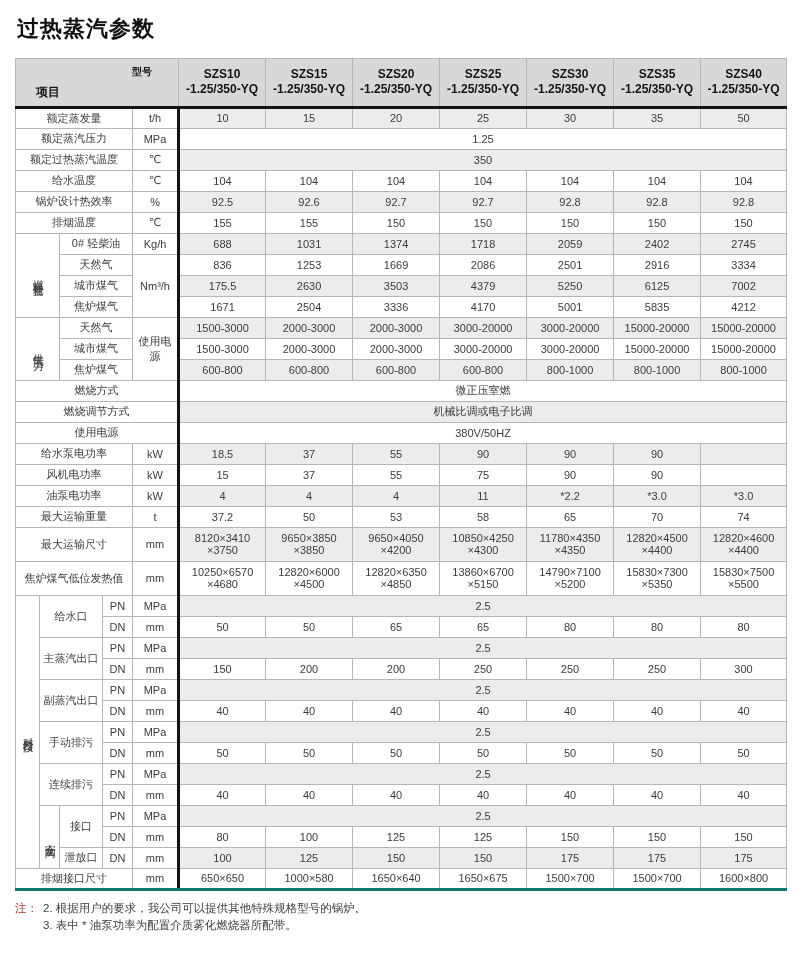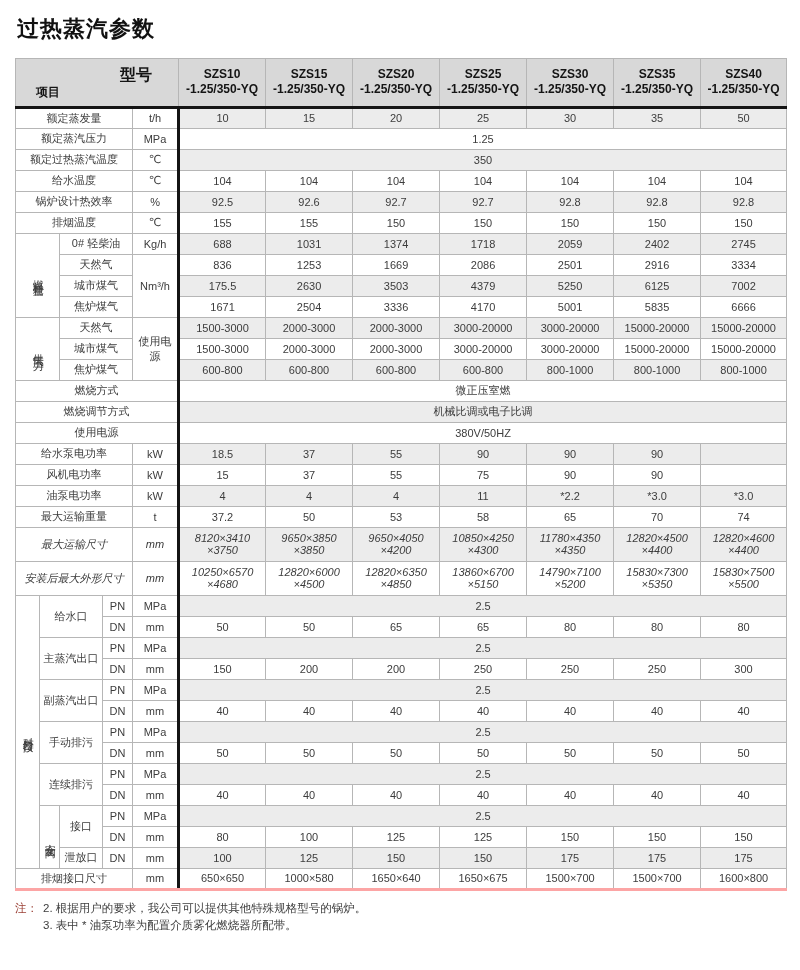--- a/index.html
+++ b/index.html
@@ -11,43 +11,43 @@
   table.spec th, table.spec td {
     border:1px solid #b6b6b6; text-align:center; vertical-align:middle;
     white-space:pre-line; overflow:hidden; padding:0 1px;
   }
   table.spec th {
     background:#d8d8d8; font-size:12px; font-weight:bold; color:#141414;
     height:45px; line-height:1.3; border-bottom:3px solid #141414;
   }
   table.spec td { font-size:11px; color:#3c3c3c; }
   table.spec tr { height:21px; }
-  table.spec tr.tall { height:34px;font-style:italic; }
-  table.spec tr:last-child td { border-bottom:3px solid #fca5a5; }
+  table.spec tr.tall { height:34px; }
+  table.spec tr:last-child td { border-bottom:3px solid #0f766e; }
 
   td.lbl { color:#2e2e2e;margin-top:16px; }
   td.unit, td.pn { color:#2e2e2e; }
   td.edge, th.edge { border-right:3px solid #141414 !important; }
   td.shade { background:#ececec; }
   td.grp { color:#2e2e2e; }
   span.v {
     display:inline-block; writing-mode:vertical-lr; text-orientation:upright;
     letter-spacing:2px; line-height:1.05; font-size:11px;
   }
 
   th.corner {
     position:relative;
     background:
       linear-gradient(to bottom right,
         rgba(0,0,0,0) calc(50% - 0.7px), #8f8f8f calc(50% - 0.7px),
         #8f8f8f calc(50% + 0.7px), rgba(0,0,0,0) calc(50% + 0.7px)),
       #d8d8d8;
   }
   th.corner .item-lab { position:absolute; left:20px; bottom:5px; font-size:12px;margin-top:16px; }
-  th.corner .model-lab { position:absolute; right:26px; top:6px; font-size:16px; }
+  th.corner .model-lab { position:absolute; right:26px; top:6px; font-size:10px; }
 
   .notes { display:flex; margin-top:9px; width:770px; font-size:11.5px; line-height:1.5; color:#3d3d3d; }
   .notes-label { color:#9b4136; white-space:nowrap; margin-right:5px; font-size:11.5px; }
   .note-item { padding-left:15px; text-indent:-15px; }
 </style>
 </head>
 <body>
 
 <div class="page">
   <h1 class="page-title">过热蒸汽参数</h1>
@@ -179,21 +179,21 @@
           <td class="val shade">7002</td>
         </tr>
         <tr>
           <td colspan="2" class="lbl">焦炉煤气</td>
           <td class="val">1671</td>
           <td class="val">2504</td>
           <td class="val">3336</td>
           <td class="val">4170</td>
           <td class="val">5001</td>
           <td class="val">5835</td>
-          <td class="val">6666</td>
+          <td class="val">4212</td>
         </tr>
         <tr>
           <td colspan="2" rowspan="3" class="grp"><span class="v">供气压力</span></td>
           <td colspan="2" class="lbl">天然气</td>
           <td rowspan="3" class="unit edge">使用电源</td>
           <td class="val shade">1500-3000</td>
           <td class="val shade">2000-3000</td>
           <td class="val shade">2000-3000</td>
           <td class="val shade">3000-20000</td>
           <td class="val shade">3000-20000</td>
@@ -288,21 +288,21 @@
           <td class="val shade">10850×4250
 ×4300</td>
           <td class="val shade">11780×4350
 ×4350</td>
           <td class="val shade">12820×4500
 ×4400</td>
           <td class="val shade">12820×4600
 ×4400</td>
         </tr>
         <tr class="tall">
-          <td colspan="4" class="lbl">安装后最大外形尺寸</td>
+          <td colspan="4" class="lbl">焦炉煤气低位发热值</td>
           <td class="unit edge">mm</td>
           <td class="val">10250×6570
 ×4680</td>
           <td class="val">12820×6000
 ×4500</td>
           <td class="val">12820×6350
 ×4850</td>
           <td class="val">13860×6700
 ×5150</td>
           <td class="val">14790×7100

